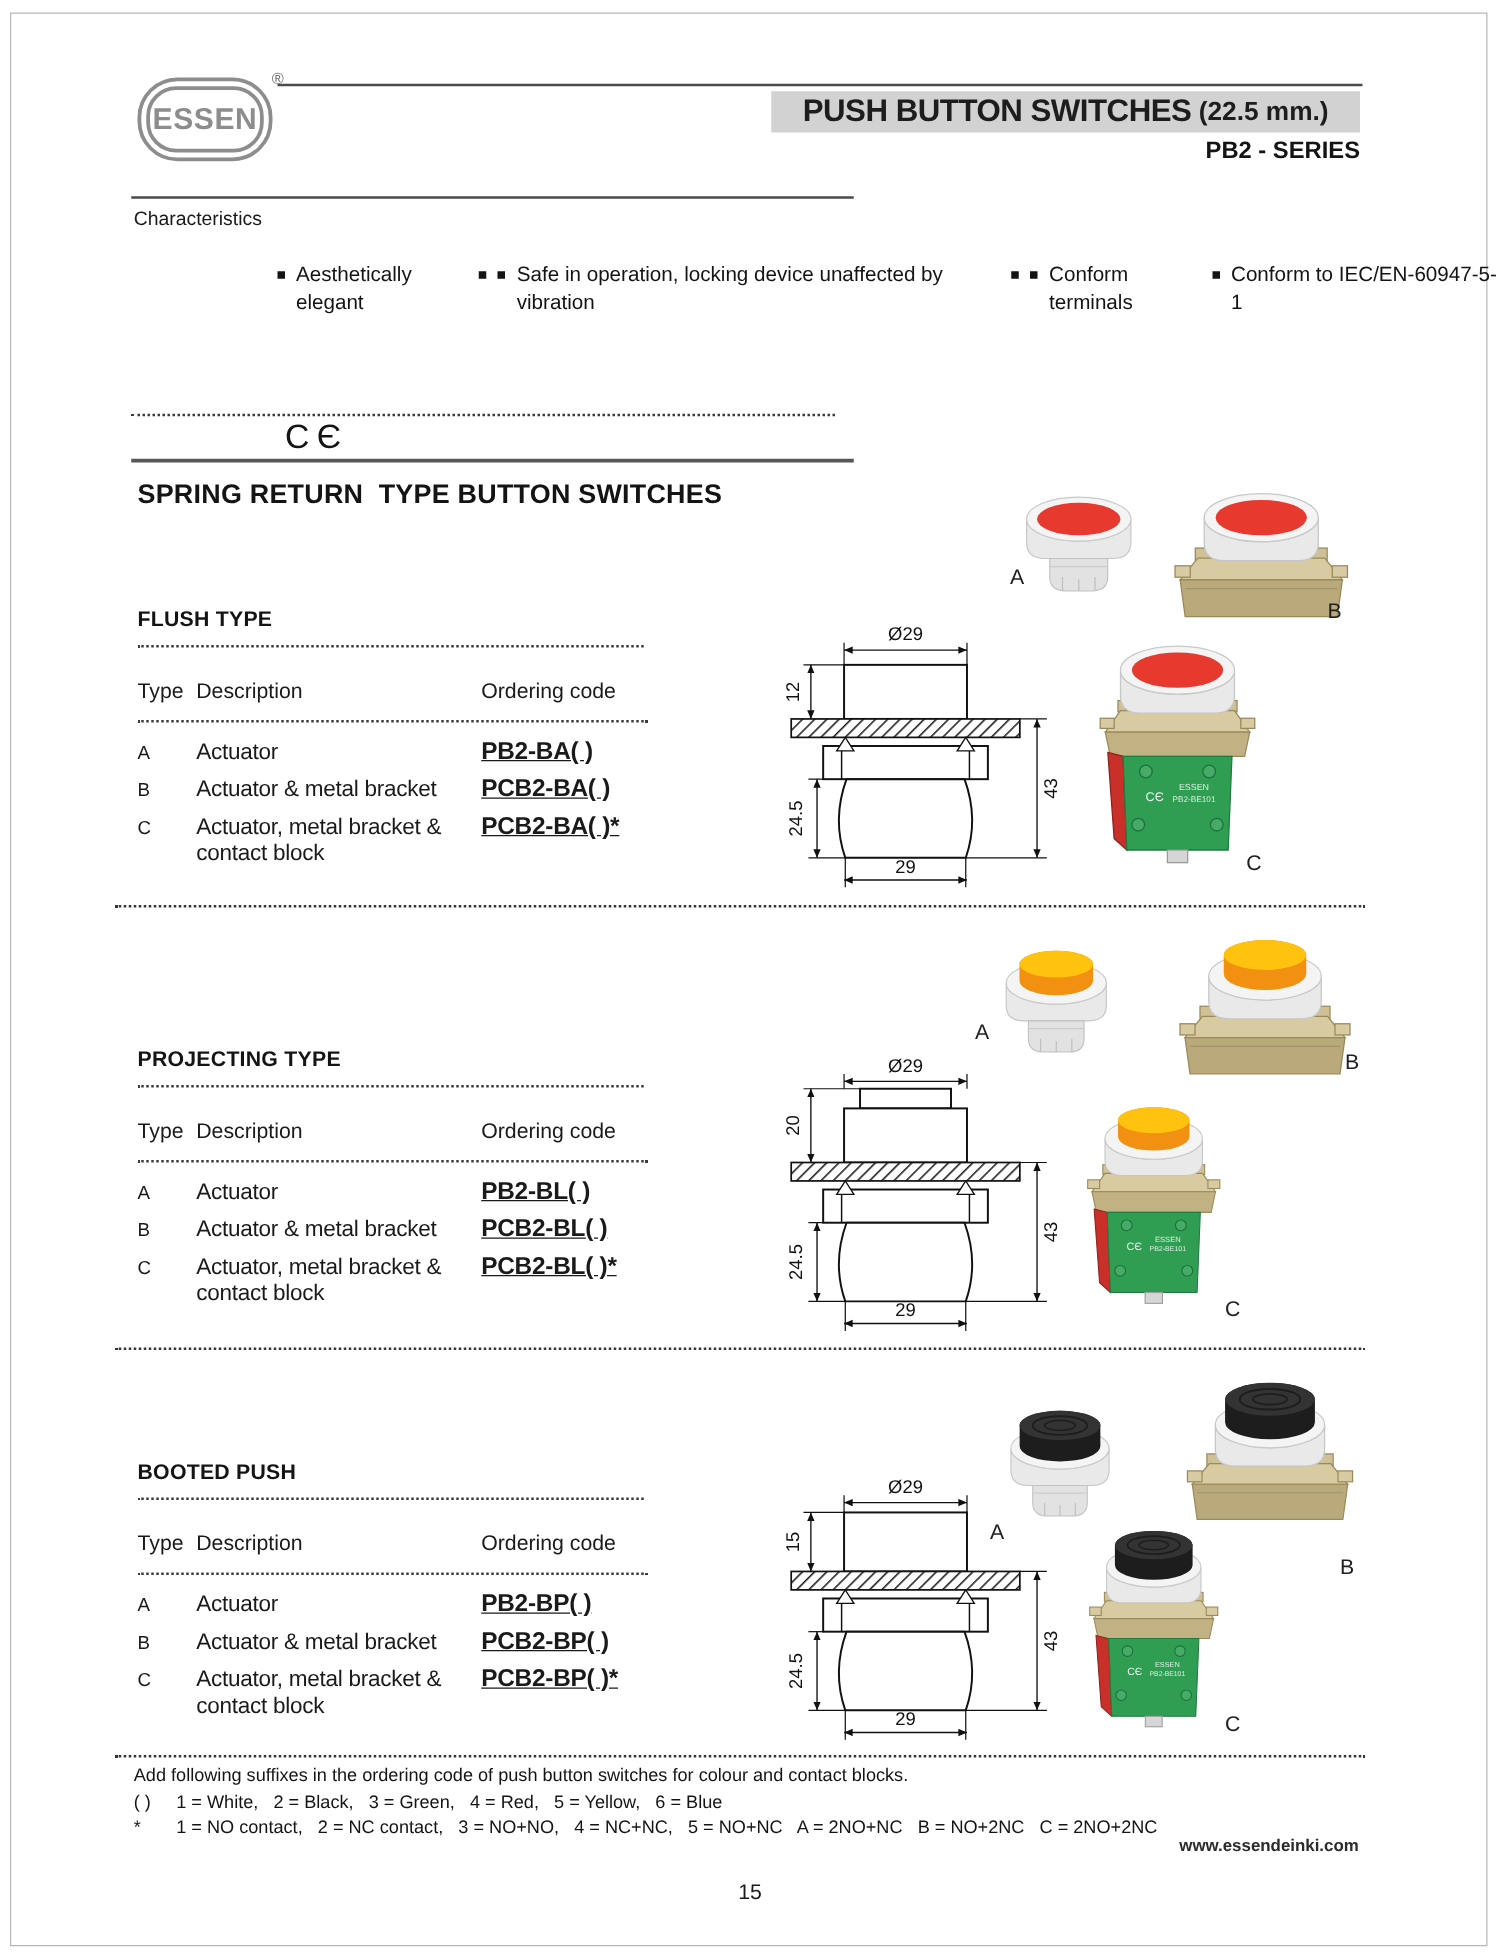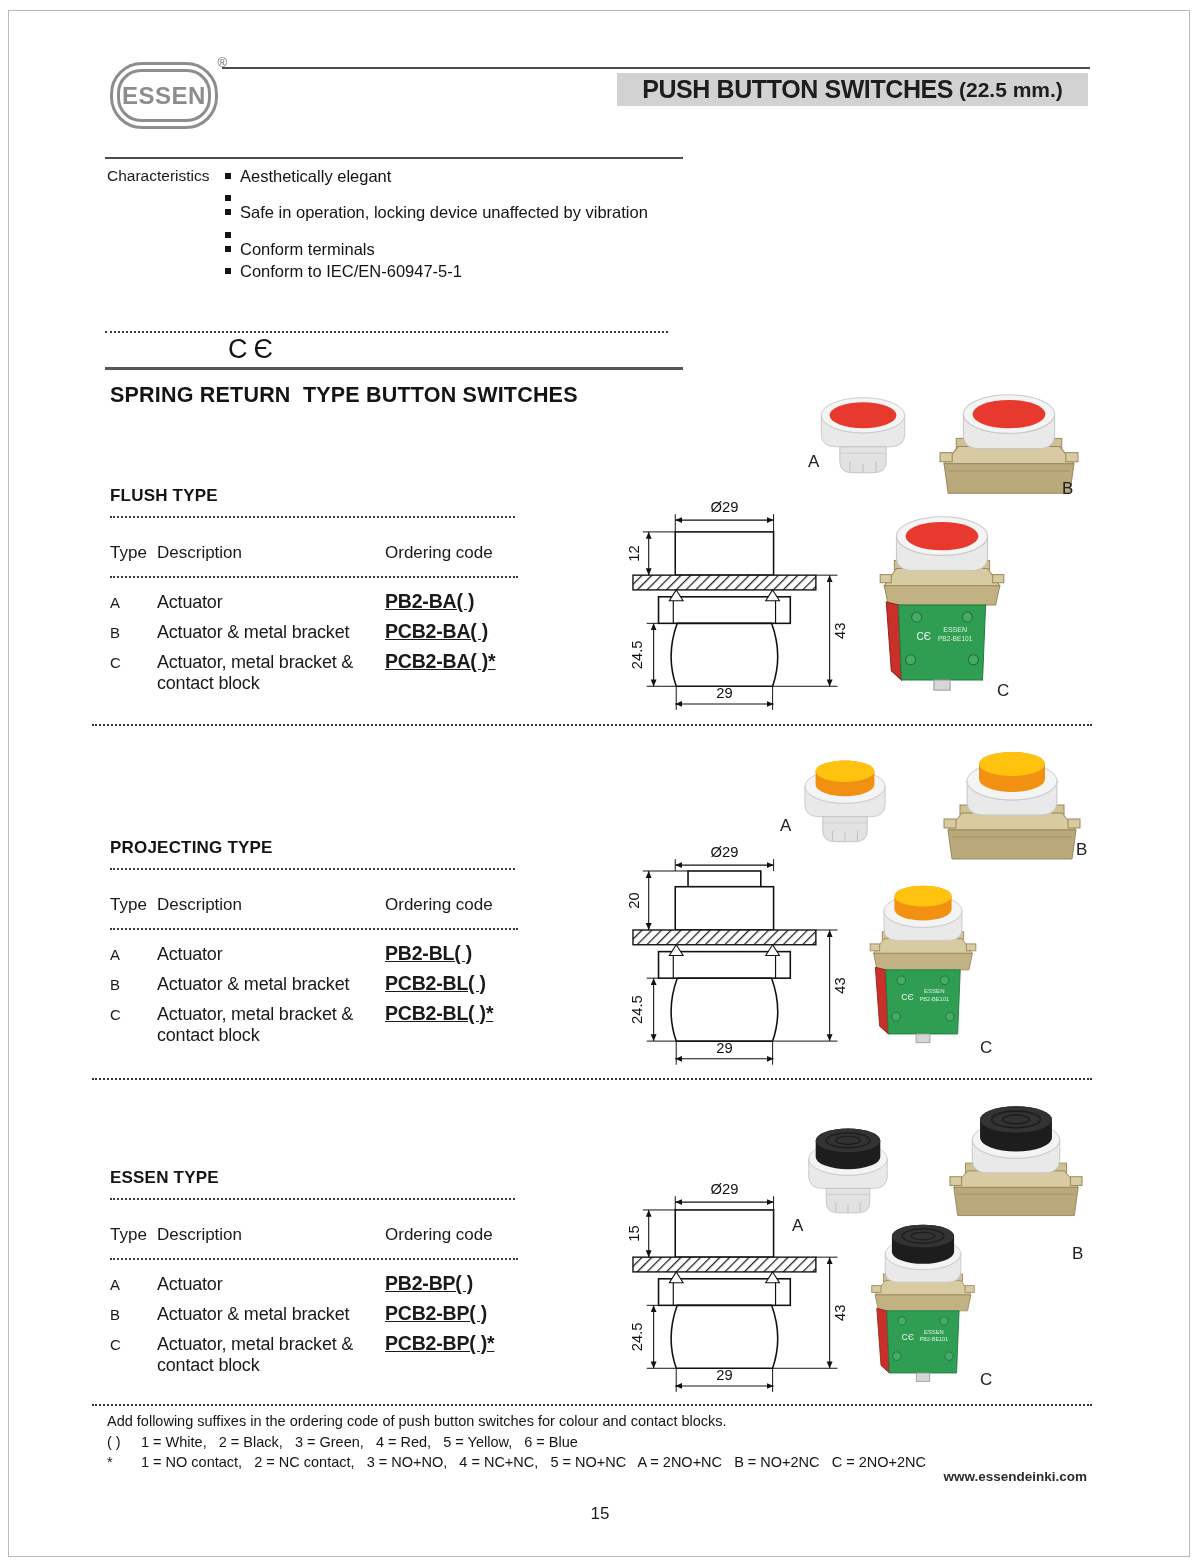--- a/index.html
+++ b/index.html
@@ -20,21 +20,21 @@
         display:flex;align-items:center;justify-content:center;white-space:pre;}
   .title-main{font-size:25px;font-weight:bold;color:#1d1d1d;letter-spacing:-.4px;}
   .title-size{font-size:21px;font-weight:600;color:#1d1d1d;}
   .series{position:absolute;left:617px;top:110px;width:471px;text-align:right;font-size:19px;
         font-weight:bold;color:#141414;}
 
   
   .char-topline{position:absolute;left:105px;top:157px;width:578px;height:2px;background:#4b4b4b;}
   .char-block{position:absolute;left:107px;top:165px;display:flex;}
   .char-label{width:118px;font-size:15.5px;color:#1a1a1a;padding-top:2px;}
-  .char-list{display:flex;flex-direction:column;}
+  .char-list{display:flex;margin-top:44px;}
   .char-item{display:flex;font-size:16.5px;line-height:22.4px;color:#141414;}
   .sq{width:6px;height:6px;background:#141414;margin:8px 9px 0 0;flex:none;}
   .dotline{border-top:2px dotted #3c3c3c;height:0;}
   .char-dot{position:absolute;left:105px;top:331px;width:563px;}
   .ce{position:absolute;left:228px;top:334px;font-size:27px;letter-spacing:6px;color:#141414;}
   .char-botline{position:absolute;left:105px;top:367px;width:578px;height:3px;background:#575757;}
 
   .main-heading{position:absolute;left:110px;top:383px;font-size:21.5px;font-weight:bold;
         letter-spacing:.2px;color:#141414;white-space:pre;}
 
@@ -69,20 +69,21 @@
   <div class="frame"></div>
 
   <div class="logo">
     <div class="logo-inner">
       <span class="logo-text">ESSEN</span>
     </div>
     <span class="reg">®</span>
   </div>
   <div class="header-rule"></div>
   <div class="title-bar"><span class="title-main">PUSH BUTTON SWITCHES</span><span class="title-size"> (22.5 mm.)</span></div>
+  <div class="series">PB2 - SERIES</div>
 
   <div class="char-topline"></div>
   <div class="char-block">
     <div class="char-label">Characteristics</div>
     <div class="char-list" id="char-list">
         <div class="char-item">
           <span class="sq"></span>
           <span>Aesthetically elegant</span>
         </div>
         <div class="char-item">
@@ -353,21 +354,21 @@
   <rect x="67" y="170" width="16" height="10" fill="#d6d6d6" stroke="#9b9b9b"></rect>
   <g transform="translate(20,-2)">
           <path d="M10,30 L10,50 Q10,64 26,64 L84,64 Q100,64 100,50 L100,30 A45,19 0 0 1 10,30 Z" fill="#e9e9e9" stroke="#c6c6c6"></path>
  <ellipse cx="55" cy="30" rx="45" ry="19" fill="#f4f4f4" stroke="#c9c9c9"></ellipse>
           <path d="M22,28 L22,13 A33,12 0 0 1 88,13 L88,28 A33,13 0 0 1 22,28 Z" fill="#f29111"></path>
           <ellipse cx="55" cy="13" rx="33" ry="12" fill="#ffc20e"></ellipse>
         </g>
       </svg></div>
     <div class="photo-label" style="left:980px;top:1038px">C</div>
     <div class="sep" style="top:1078px"></div>
-    <div class="sec-title" style="top:1168px">ESSEN TYPE</div>
+    <div class="sec-title" style="top:1168px">BOOTED PUSH</div>
     <div class="dotline sec-dot" style="top:1198px"></div>
     <div class="thead" style="top:1225px">
       <span>Type</span>
       <span>Description</span>
       <span>Ordering code</span>
     </div>
     <div class="dotline sec-dot" style="top:1258px;width:408px"></div>
     <div class="trow" style="top:1272px">
       <span class="c-type">A</span>
       <span class="c-desc">Actuator</span>

